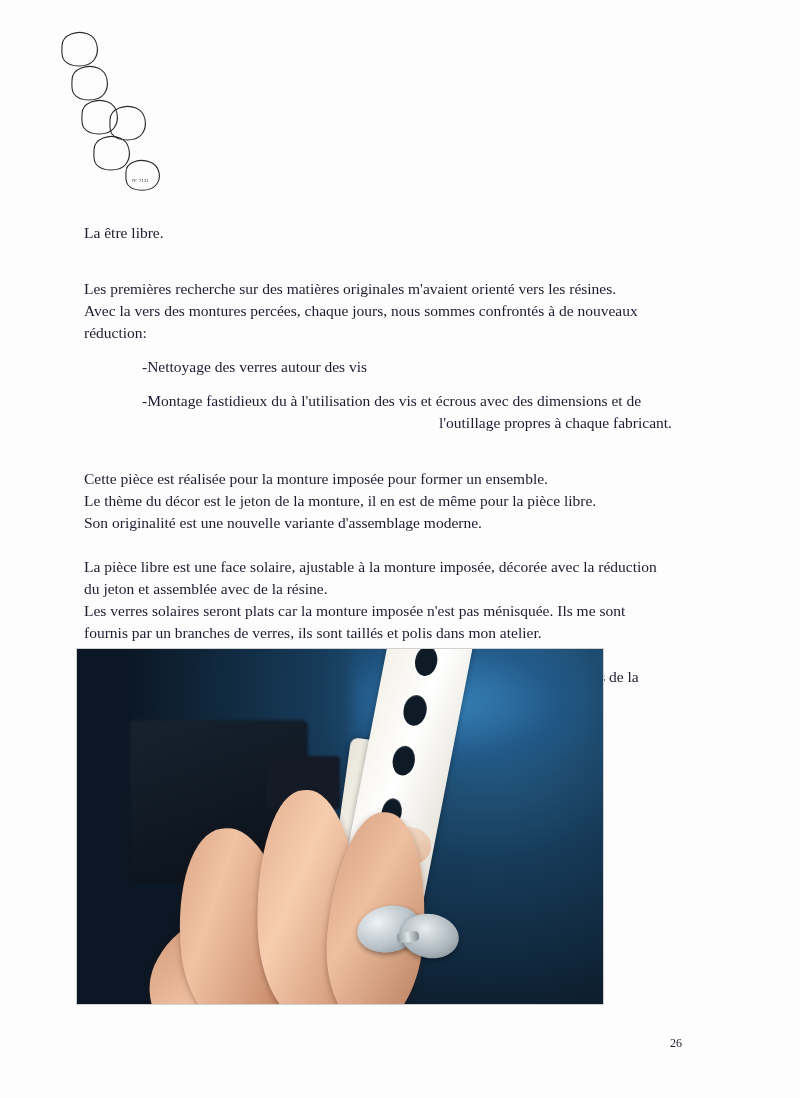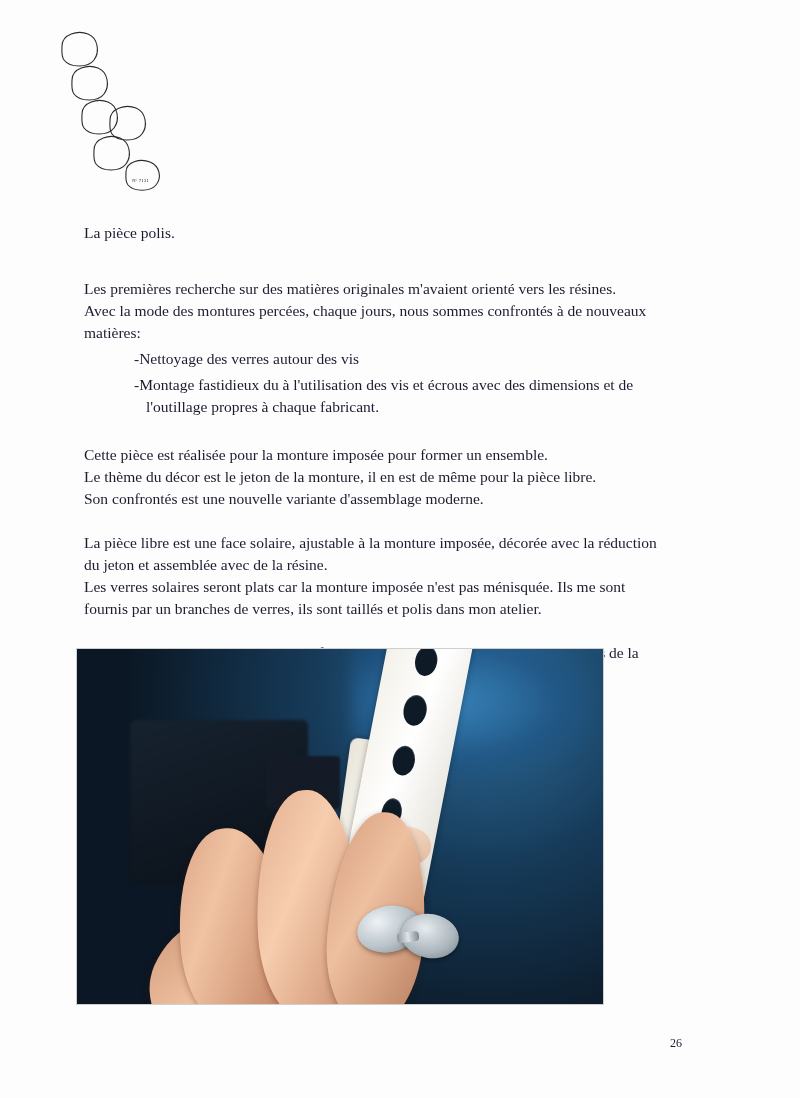--- a/index.html
+++ b/index.html
@@ -47,26 +47,27 @@
   }
   .spacer-lg { height: 34px; }
   .spacer-md { height: 22px; }
 
   .bullets {
     margin: 0;
     padding: 0 0 0 46px;
     list-style: none;
   }
   .bullets li {
-    margin: 4px;
+    margin: 12px;
     text-indent: -8px;
     padding-left: 8px;
   }
   .cont-indent {
     padding-left: 12px;
+    text-align: right;
   }
 
   .line { display: block; }
 
   
   .photo-wrap {
     position: absolute;
     left: 76px;
     top: 648px;
     width: 526px;
@@ -234,46 +235,46 @@
       <path d="M34 92 C34 80, 50 76, 60 80 C70 84, 72 98, 66 106 C60 114, 42 114, 36 106 C33 102, 34 96, 34 92 Z"></path>
       <path d="M62 98 C62 86, 78 82, 88 86 C98 90, 100 104, 94 112 C88 120, 70 120, 64 112 C61 108, 62 102, 62 98 Z"></path>
       <path d="M46 128 C46 116, 62 112, 72 116 C82 120, 84 134, 78 142 C72 150, 54 150, 48 142 C45 138, 46 132, 46 128 Z"></path>
       <path d="M78 150 C78 140, 92 136, 102 140 C112 144, 114 156, 108 163 C102 170, 86 170, 80 163 C77 159, 78 154, 78 150 Z"></path>
       <text x="84" y="160" font-family="Liberation Serif, serif" font-size="5" fill="#2b2b2b" stroke="none">N° 7131</text>
     </svg>
   </div>
 
   <div class="content">
 
-    <p class="para">La pièce polis.</p>
+    <p class="para">La être libre.</p>
 
     <div class="spacer-lg"></div>
 
     <p class="para">
       <span class="line">Les premières recherche sur des matières originales m'avaient orienté vers les résines.</span>
-      <span class="line">Avec la mode des montures percées, chaque jours, nous sommes confrontés à de nouveaux</span>
-      <span class="line">matières:</span>
+      <span class="line">Avec la vers des montures percées, chaque jours, nous sommes confrontés à de nouveaux</span>
+      <span class="line">réduction:</span>
     </p>
 
     <ul class="bullets">
       <li>
         <span class="line">-Nettoyage des verres autour des vis</span>
       </li>
       <li>
         <span class="line">-Montage fastidieux du à l'utilisation des vis et écrous avec des dimensions et de</span>
         <span class="line cont-indent">l'outillage propres à chaque fabricant.</span>
       </li>
     </ul>
 
     <div class="spacer-md"></div>
 
     <p class="para">
       <span class="line">Cette pièce est réalisée pour la monture imposée pour former un ensemble.</span>
       <span class="line">Le thème du décor est le jeton de la monture, il en est de même pour la pièce libre.</span>
-      <span class="line">Son confrontés est une nouvelle variante d'assemblage moderne.</span>
+      <span class="line">Son originalité est une nouvelle variante d'assemblage moderne.</span>
     </p>
 
     <div class="spacer-md"></div>
 
     <p class="para">
       <span class="line">La pièce libre est une face solaire, ajustable à la monture imposée, décorée avec la réduction</span>
       <span class="line">du jeton et assemblée avec de la résine.</span>
       <span class="line">Les verres solaires seront plats car la monture imposée n'est pas ménisquée. Ils me sont</span>
       <span class="line">fournis par un branches de verres, ils sont taillés et polis dans mon atelier.</span>
     </p>

